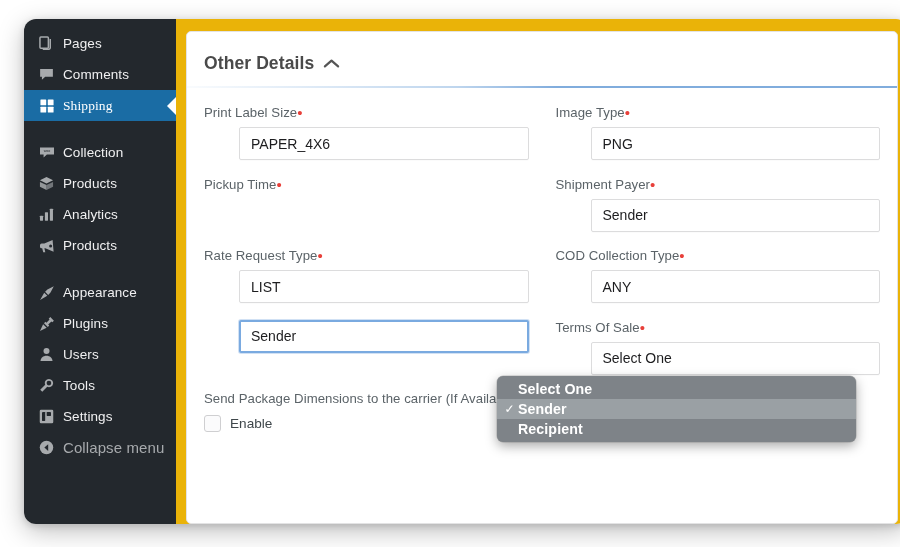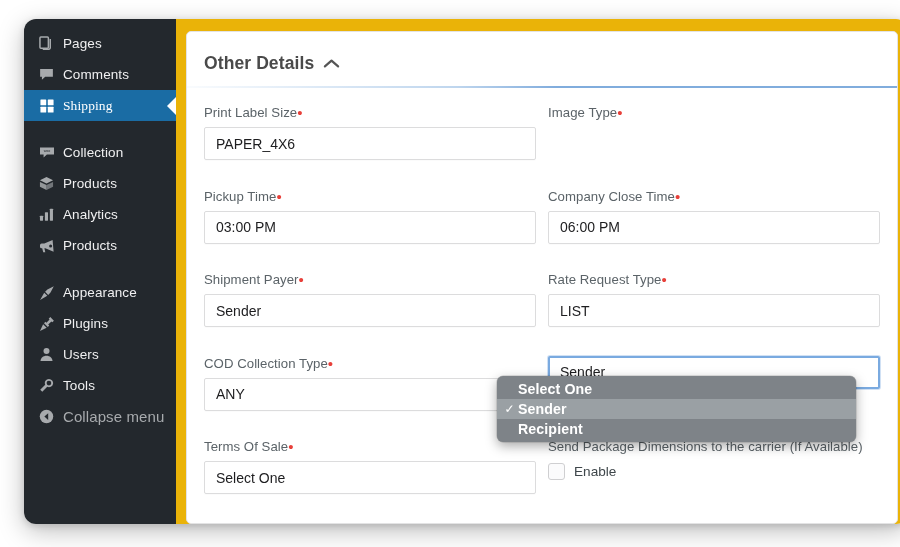--- a/index.html
+++ b/index.html
@@ -125,21 +125,20 @@
     margin: 0 0 0 0;
   }
 
   
   #form-grid {
     padding: 17px 17px 0 17px;
     display: grid;
     grid-template-columns: 1fr 1fr;
     column-gap: 27px;
     row-gap: 0;
-    gap: 12px;
   }
 
   .field { margin-bottom: 16.5px; }
   .field-label {
     font-size: 13.2px;
     color: #5b6368;
     display: block;
     margin-bottom: 7px;
     letter-spacing: 0.05px;
   }
@@ -156,20 +155,21 @@
     border-radius: 2px;
     background: #ffffff;
     display: flex;
     align-items: center;
     padding: 0 11px;
     font-size: 14px;
     color: #1d1d1f;
     font-weight: 500;
     cursor: pointer;
     box-shadow: 0 1px 1px rgba(0,0,0,0.02);
+    margin-left: 35px;
   }
   .field-input.is-focused {
     border: 2px solid #7aaae0;
     box-shadow: 0 0 0 1px rgba(122,170,224,0.35);
     padding: 0 10px;
   }
 
   
   .check-row {
     display: flex;
@@ -341,20 +341,30 @@
 
     <div class="nav-item">
       <span class="nav-icon">
         <svg width="15" height="15" viewBox="0 0 16 16" fill="currentColor">
           <path d="M10.6 1a4.4 4.4 0 0 0-4 6.2L1.3 12.5l2.2 2.2 5.3-5.3A4.4 4.4 0 1 0 10.6 1zm0 1.9a2.5 2.5 0 1 1 0 5 2.5 2.5 0 0 1 0-5z"></path>
         </svg>
       </span>
       <span class="nav-label">Tools</span>
     </div>
 
+    <div class="nav-item">
+      <span class="nav-icon">
+        <svg width="15" height="15" viewBox="0 0 16 16" fill="currentColor">
+          <rect x="0.8" y="0.8" width="14.4" height="14.4" rx="1.4"></rect>
+          <rect x="3.2" y="3.2" width="3.4" height="9.6" rx="0.5" fill="#23282d"></rect>
+          <rect x="8.2" y="3.2" width="4.6" height="4.2" rx="0.5" fill="#23282d"></rect>
+        </svg>
+      </span>
+      <span class="nav-label">Settings</span>
+    </div>
 
     <div class="nav-item is-muted">
       <span class="nav-icon">
         <svg width="15" height="15" viewBox="0 0 16 16" fill="currentColor">
           <circle cx="8" cy="8" r="7.2"></circle>
           <path d="M9.8 4.4 5.7 8l4.1 3.6z" fill="#23282d"></path>
         </svg>
       </span>
       <span class="nav-label">Collapse menu</span>
     </div>
@@ -385,39 +395,31 @@
           </label>
           <div class="field-input">
             <span>PAPER_4X6</span>
           </div>
         </div>
 
         <div class="field">
           <label class="field-label">
             <span>Image Type</span><span class="req-star">•</span>
           </label>
+          <div class="field-input">
+            <span>PNG</span>
+          </div>
         </div>
 
         <div class="field">
           <label class="field-label">
             <span>Pickup Time</span><span class="req-star">•</span>
           </label>
-          <div class="field-input">
-            <span>03:00 PM</span>
-          </div>
-        </div>
-
-        <div class="field">
-          <label class="field-label">
-            <span>Company Close Time</span><span class="req-star">•</span>
-          </label>
-          <div class="field-input">
-            <span>06:00 PM</span>
-          </div>
-        </div>
+        </div>
+
 
         <div class="field">
           <label class="field-label">
             <span>Shipment Payer</span><span class="req-star">•</span>
           </label>
           <div class="field-input">
             <span>Sender</span>
           </div>
         </div>
 

